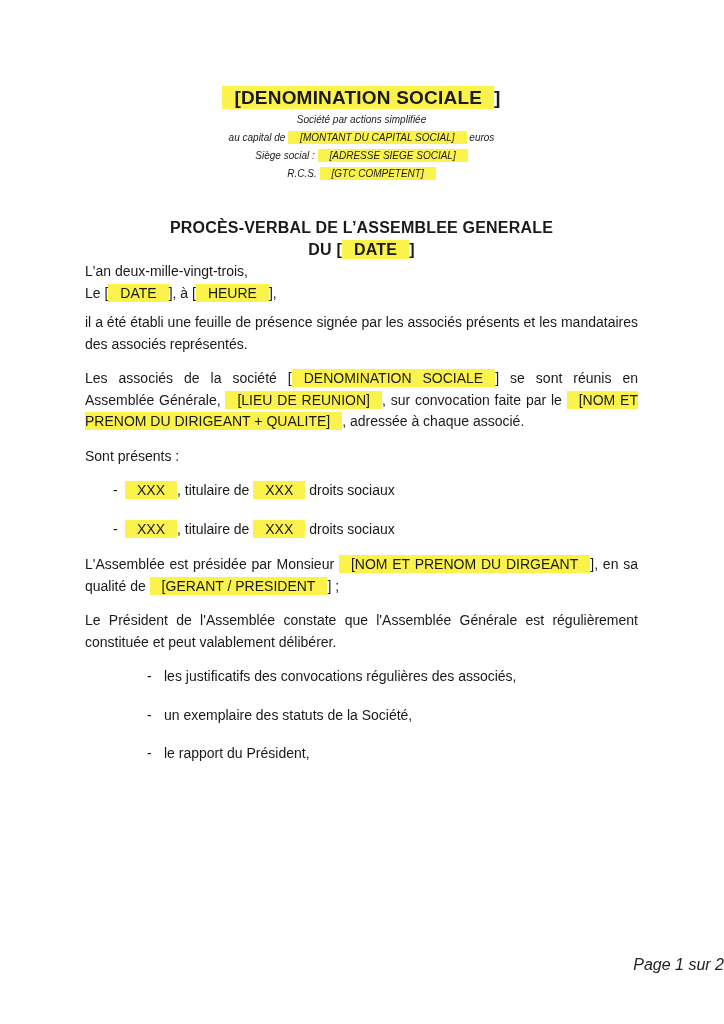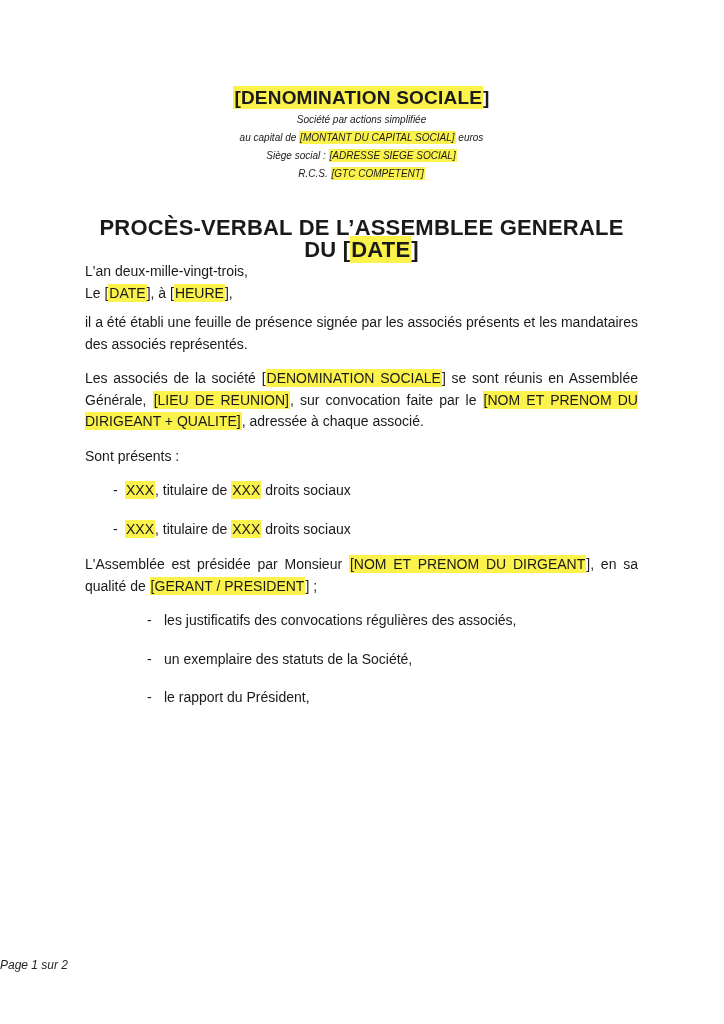--- a/index.html
+++ b/index.html
@@ -9,37 +9,37 @@
     margin:0 auto;
     background:#ffffff;
     color:#1a1a1a;
     font-family:"Liberation Sans","DejaVu Sans",sans-serif;
     overflow:hidden;
   }
   .content{padding:86px 86px 0 85px;}
   .doc-header{text-align:center;}
   .company-name{font-size:19px;font-weight:700;line-height:23px;margin-bottom:2px;letter-spacing:.2px;}
   .hline{font-style:italic;font-size:10px;line-height:18px;}
-  .doc-title{text-align:center;font-weight:700;font-size:22px;line-height:22px;margin-top:34px;letter-spacing:.2px;}
+  .doc-title{text-align:center;font-weight:700;font-size:16px;line-height:22px;margin-top:34px;letter-spacing:.2px;}
   main{display:block;font-size:14px;line-height:21.5px;}
   p{margin:0 0 13px;}
   p.intro{margin-bottom:8px;}
   .just{text-align:justify;text-justify:inter-word;}
   .line{display:block;}
   .dash-list{margin:0 0 14px;}
   .dash-item{display:flex;margin-bottom:17px;}
   .dash-list .dash-item:last-child{margin-bottom:0;}
   .l1{padding-left:28px;}
   .l1 .dash{flex:0 0 12px;}
   .l2{padding-left:62px;}
   .l2 .dash{flex:0 0 17px;}
-  mark{background:var(--hl,#FBF24C);color:inherit;padding:1px 1px;}
+  mark{background:var(--hl,#FBF24C);color:inherit;padding:1px 12px;}
   .doc-footer{
     position:absolute;left:0;right:0;top:958px;
-    text-align:left;font-style:italic;font-size:12px;line-height:14px;color:#222;
+    text-align:right;font-style:italic;font-size:16px;line-height:14px;color:#222;
   }
 </style>
 </head>
 <body>
 
 <div class="page">
   <div class="content">
 
     <header class="doc-header">
       <div class="company-name"><mark>[DENOMINATION SOCIALE</mark>]</div>
@@ -74,20 +74,21 @@
         </div>
         <div class="dash-item">
           <span class="dash">-</span>
           <span class="dash-text"><mark>XXX</mark>, titulaire de <mark>XXX</mark> droits sociaux</span>
         </div>
       </div>
 
       <p class="just">L'Assemblée est présidée par Monsieur <mark>[NOM ET PRENOM DU DIRGEANT</mark>], en sa qualité de <mark>[GERANT / PRESIDENT</mark>] ;</p>
 
 
+      <p class="just">Le Président de l'Assemblée constate que l'Assemblée Générale est régulièrement constituée et peut valablement délibérer.</p>
 
 
       <div class="dash-list l2">
         <div class="dash-item">
           <span class="dash">-</span>
           <span class="dash-text">les justificatifs des convocations régulières des associés,</span>
         </div>
         <div class="dash-item">
           <span class="dash">-</span>
           <span class="dash-text">un exemplaire des statuts de la Société,</span>

